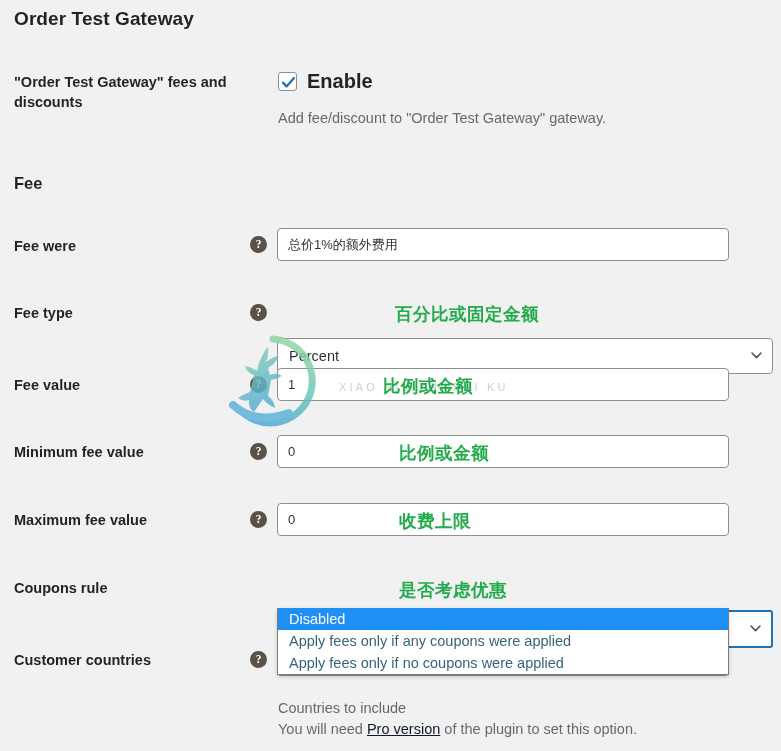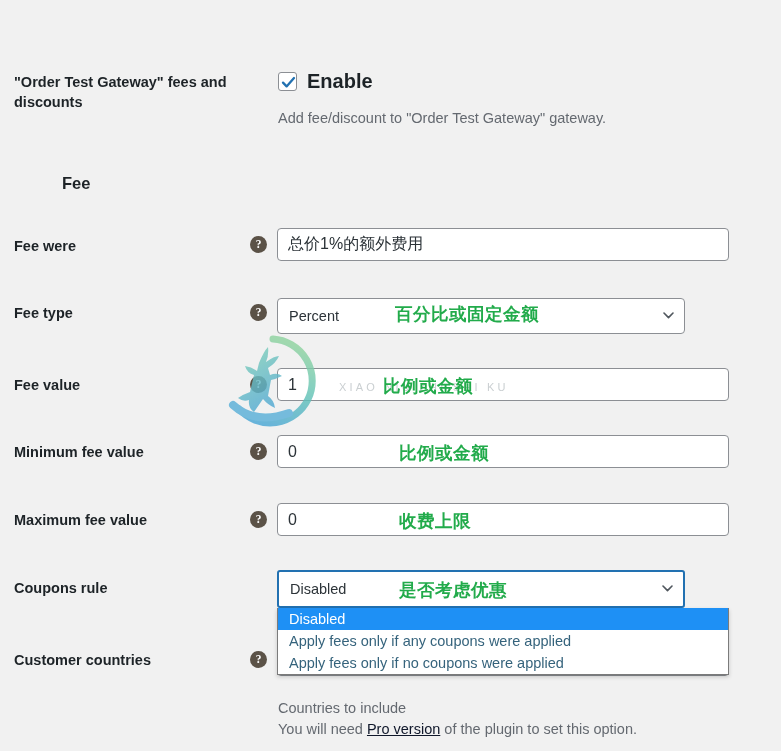--- a/index.html
+++ b/index.html
@@ -48,21 +48,20 @@
     font-weight: bold;
     color: #1d2327;
     line-height: 20px;
   }
   .section-head {
     position: absolute;
     left: 14px;
     font-size: 16.5px;
     font-weight: bold;
     color: #1d2327;
-    margin-left: 48px;
   }
 
   
   .help-icon {
     position: absolute;
     left: 250px;
     width: 17px;
     height: 17px;
     border-radius: 50%;
     background: #5b5247;
@@ -80,38 +79,39 @@
   .field {
     position: absolute;
     left: 277px;
     width: 452px;
     height: 33px;
     box-sizing: border-box;
     background: #ffffff;
     border: 1px solid #8c8f94;
     border-radius: 4px;
     font-family: "Liberation Sans", sans-serif;
-    font-size: 16px;
+    font-size: 13px;
     color: #2c3338;
     padding: 0 10px;
     line-height: 31px;
     outline: none;
   }
   .field.ftext { }
 
   .select-box {
     position: absolute;
     left: 277px;
-    width: 408px;
+    width: 496px;
     height: 36px;
     box-sizing: border-box;
     background: #ffffff;
     border: 1px solid #8c8f94;
     border-radius: 4px;
     cursor: pointer;
+    margin-top: 40px;
   }
   .select-box .sel-value {
     position: absolute;
     left: 11px;
     top: 0;
     line-height: 34px;
     font-size: 14.5px;
     color: #2c3338;
   }
   .chev {
@@ -243,20 +243,21 @@
     color: #bfc5c8;
     letter-spacing: 3.2px;
     white-space: nowrap;
   }
 </style>
 </head>
 <body>
 
 <div id="page">
 
+  <div class="page-title">Order Test Gateway</div>
 
   <div class="row" style="top:72px;">
     <div class="row-label">"Order Test Gateway" fees and discounts</div>
     <div class="cbox-wrap" style="top:0px;">
       <div class="cbox">
         <svg width="17" height="19" viewBox="0 0 17 19">
           <path d="M3 9.6 L6.6 13.4 L14 5.0" stroke="#2271b1" stroke-width="2.3" fill="none" stroke-linecap="round" stroke-linejoin="round"></path>
         </svg>
       </div>
       <div class="cbox-label">Enable</div>

